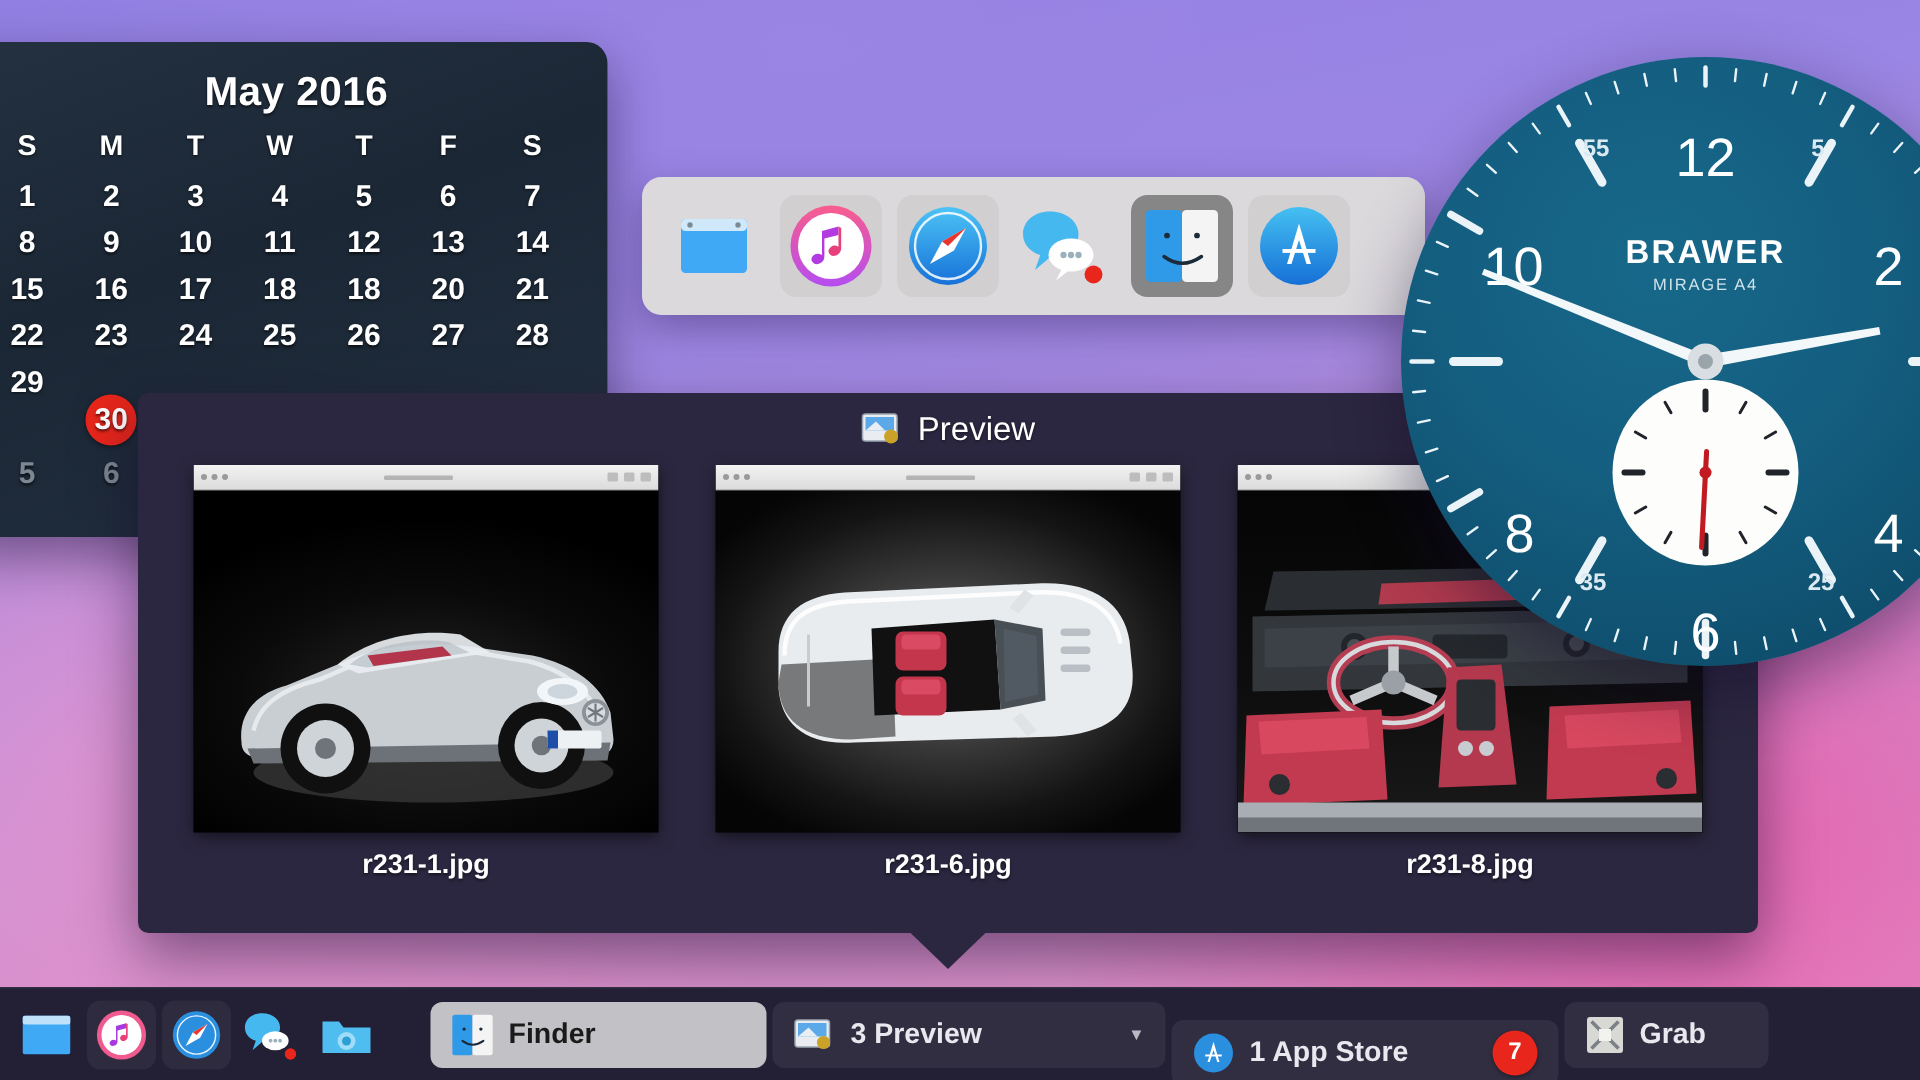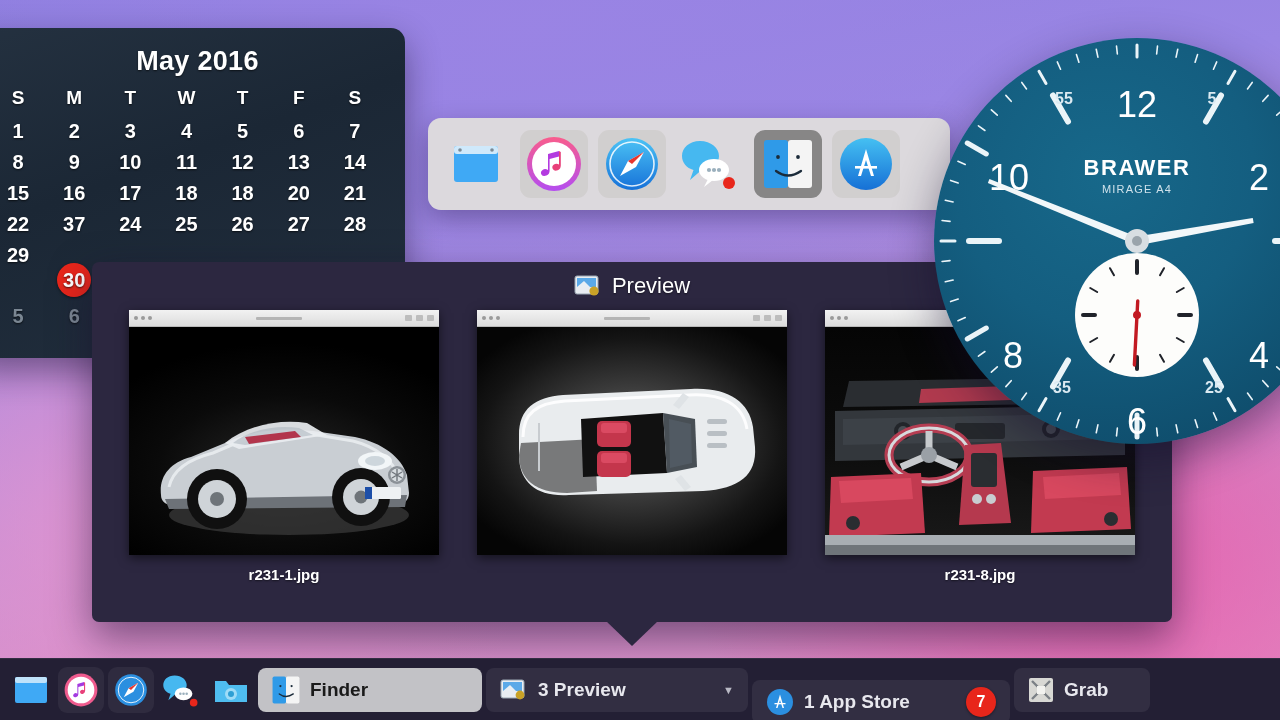--- a/index.html
+++ b/index.html
@@ -90,21 +90,21 @@
     border-bottom:1px solid #b9b9b9; display:flex; align-items:center;
     padding:0 5px; gap:3px;
   }
   .pv-dot { width:4px; height:4px; border-radius:50%; background:#9a9a9a; }
   .pv-bar-mid { flex:1; display:flex; justify-content:center; }
   .pv-bar-mid i { display:block; width:46px; height:3px; background:#b4b4b4; border-radius:1px; }
   .pv-bar-r { display:flex; gap:4px; }
   .pv-bar-r i { display:block; width:7px; height:6px; background:#bdbdbd; border-radius:1px; }
   .pv-canvas { position:absolute; left:0; top:17px; right:0; bottom:0; overflow:hidden; }
   .pv-label {
-    text-align:center; color:#fff; font-size:15px; font-weight:bold;
+    text-align:center; color:#fff; font-size:18px; font-weight:bold;
     margin-top:11px; text-shadow:0 1px 2px rgba(0,0,0,0.5);
   }
 
   
   .scene1 { position:absolute; inset:0; background:radial-gradient(ellipse 70% 55% at 50% 62%, #262626 0%, #0a0a0a 58%, #000 100%); }
   .scene2 { position:absolute; inset:0; background:radial-gradient(ellipse 62% 58% at 50% 50%, #6d6d6d 0%, #3a3a3a 42%, #141414 78%, #050505 100%); }
   .scene3 { position:absolute; inset:0; background:linear-gradient(#050505 0%, #0d0d0d 55%, #1a1a1a 100%); }
 
   
   .clock {
@@ -126,21 +126,21 @@
     width:46px; height:46px; border-radius:9px;
     display:flex; align-items:center; justify-content:center;
     position:relative; flex:0 0 auto;
   }
   .tb-ico.box { background:rgba(255,255,255,0.055); }
   .tb-btn {
     height:44px; border-radius:8px; display:flex; align-items:center;
     gap:10px; padding:0 14px; color:#e8e8ee; font-size:19px; font-weight:bold;
     flex:0 0 auto; position:relative;
   }
-  .tb-btn.active { background:#c2c2c6; color:#1a1a1a; }
+  .tb-btn.active { background:#c2c2c6; color:#1a1a1a;margin-left:29px; }
   .tb-btn.dim { background:rgba(255,255,255,0.07); }
   .tb-badge {
     width:30px; height:30px; border-radius:50%; background:#e8261b; color:#fff;
     font-size:16px; font-weight:bold; display:flex; align-items:center; justify-content:center;
     box-shadow:0 1px 3px rgba(0,0,0,0.4);
   }
   .chev { margin-left:auto; color:#b9b9c4; font-size:11px; padding-left:26px; }
   .t-w { width:224px; }
   .t-p { width:262px;justify-content:center; }
   .t-a { width:258px;margin-top:24px; }
@@ -178,21 +178,21 @@
 
     <div>15</div>
     <div>16</div>
     <div>17</div>
     <div>18</div>
     <div>18</div>
     <div>20</div>
     <div>21</div>
 
     <div>22</div>
-    <div>37</div>
+    <div>23</div>
     <div>24</div>
     <div>25</div>
     <div>26</div>
     <div>27</div>
     <div>28</div>
 
     <div>29</div>
     <div class="cal-today">
       <span>30</span>
     </div>
@@ -388,20 +388,21 @@
             <rect x="230" y="104" width="20" height="5" rx="2.5" fill="#b9bfc4"></rect>
             <rect x="230" y="116" width="20" height="5" rx="2.5" fill="#b9bfc4"></rect>
 
             <path d="M196 78 L206 66 L212 70 L202 82 Z" fill="#dfe3e6"></path>
             <path d="M198 152 L208 164 L214 160 L204 148 Z" fill="#dfe3e6"></path>
 
             <path d="M62 96 L62 144" stroke="#c8ccd0" stroke-width="2"></path>
           </svg>
         </div>
       </div>
+      <div class="pv-label">r231-6.jpg</div>
     </div>
 
     <div class="pv-item">
       <div class="pv-shot">
         <div class="pv-bar">
           <span class="pv-dot"></span>
           <span class="pv-dot"></span>
           <span class="pv-dot"></span>
           <span class="pv-bar-mid">
               <i></i>

